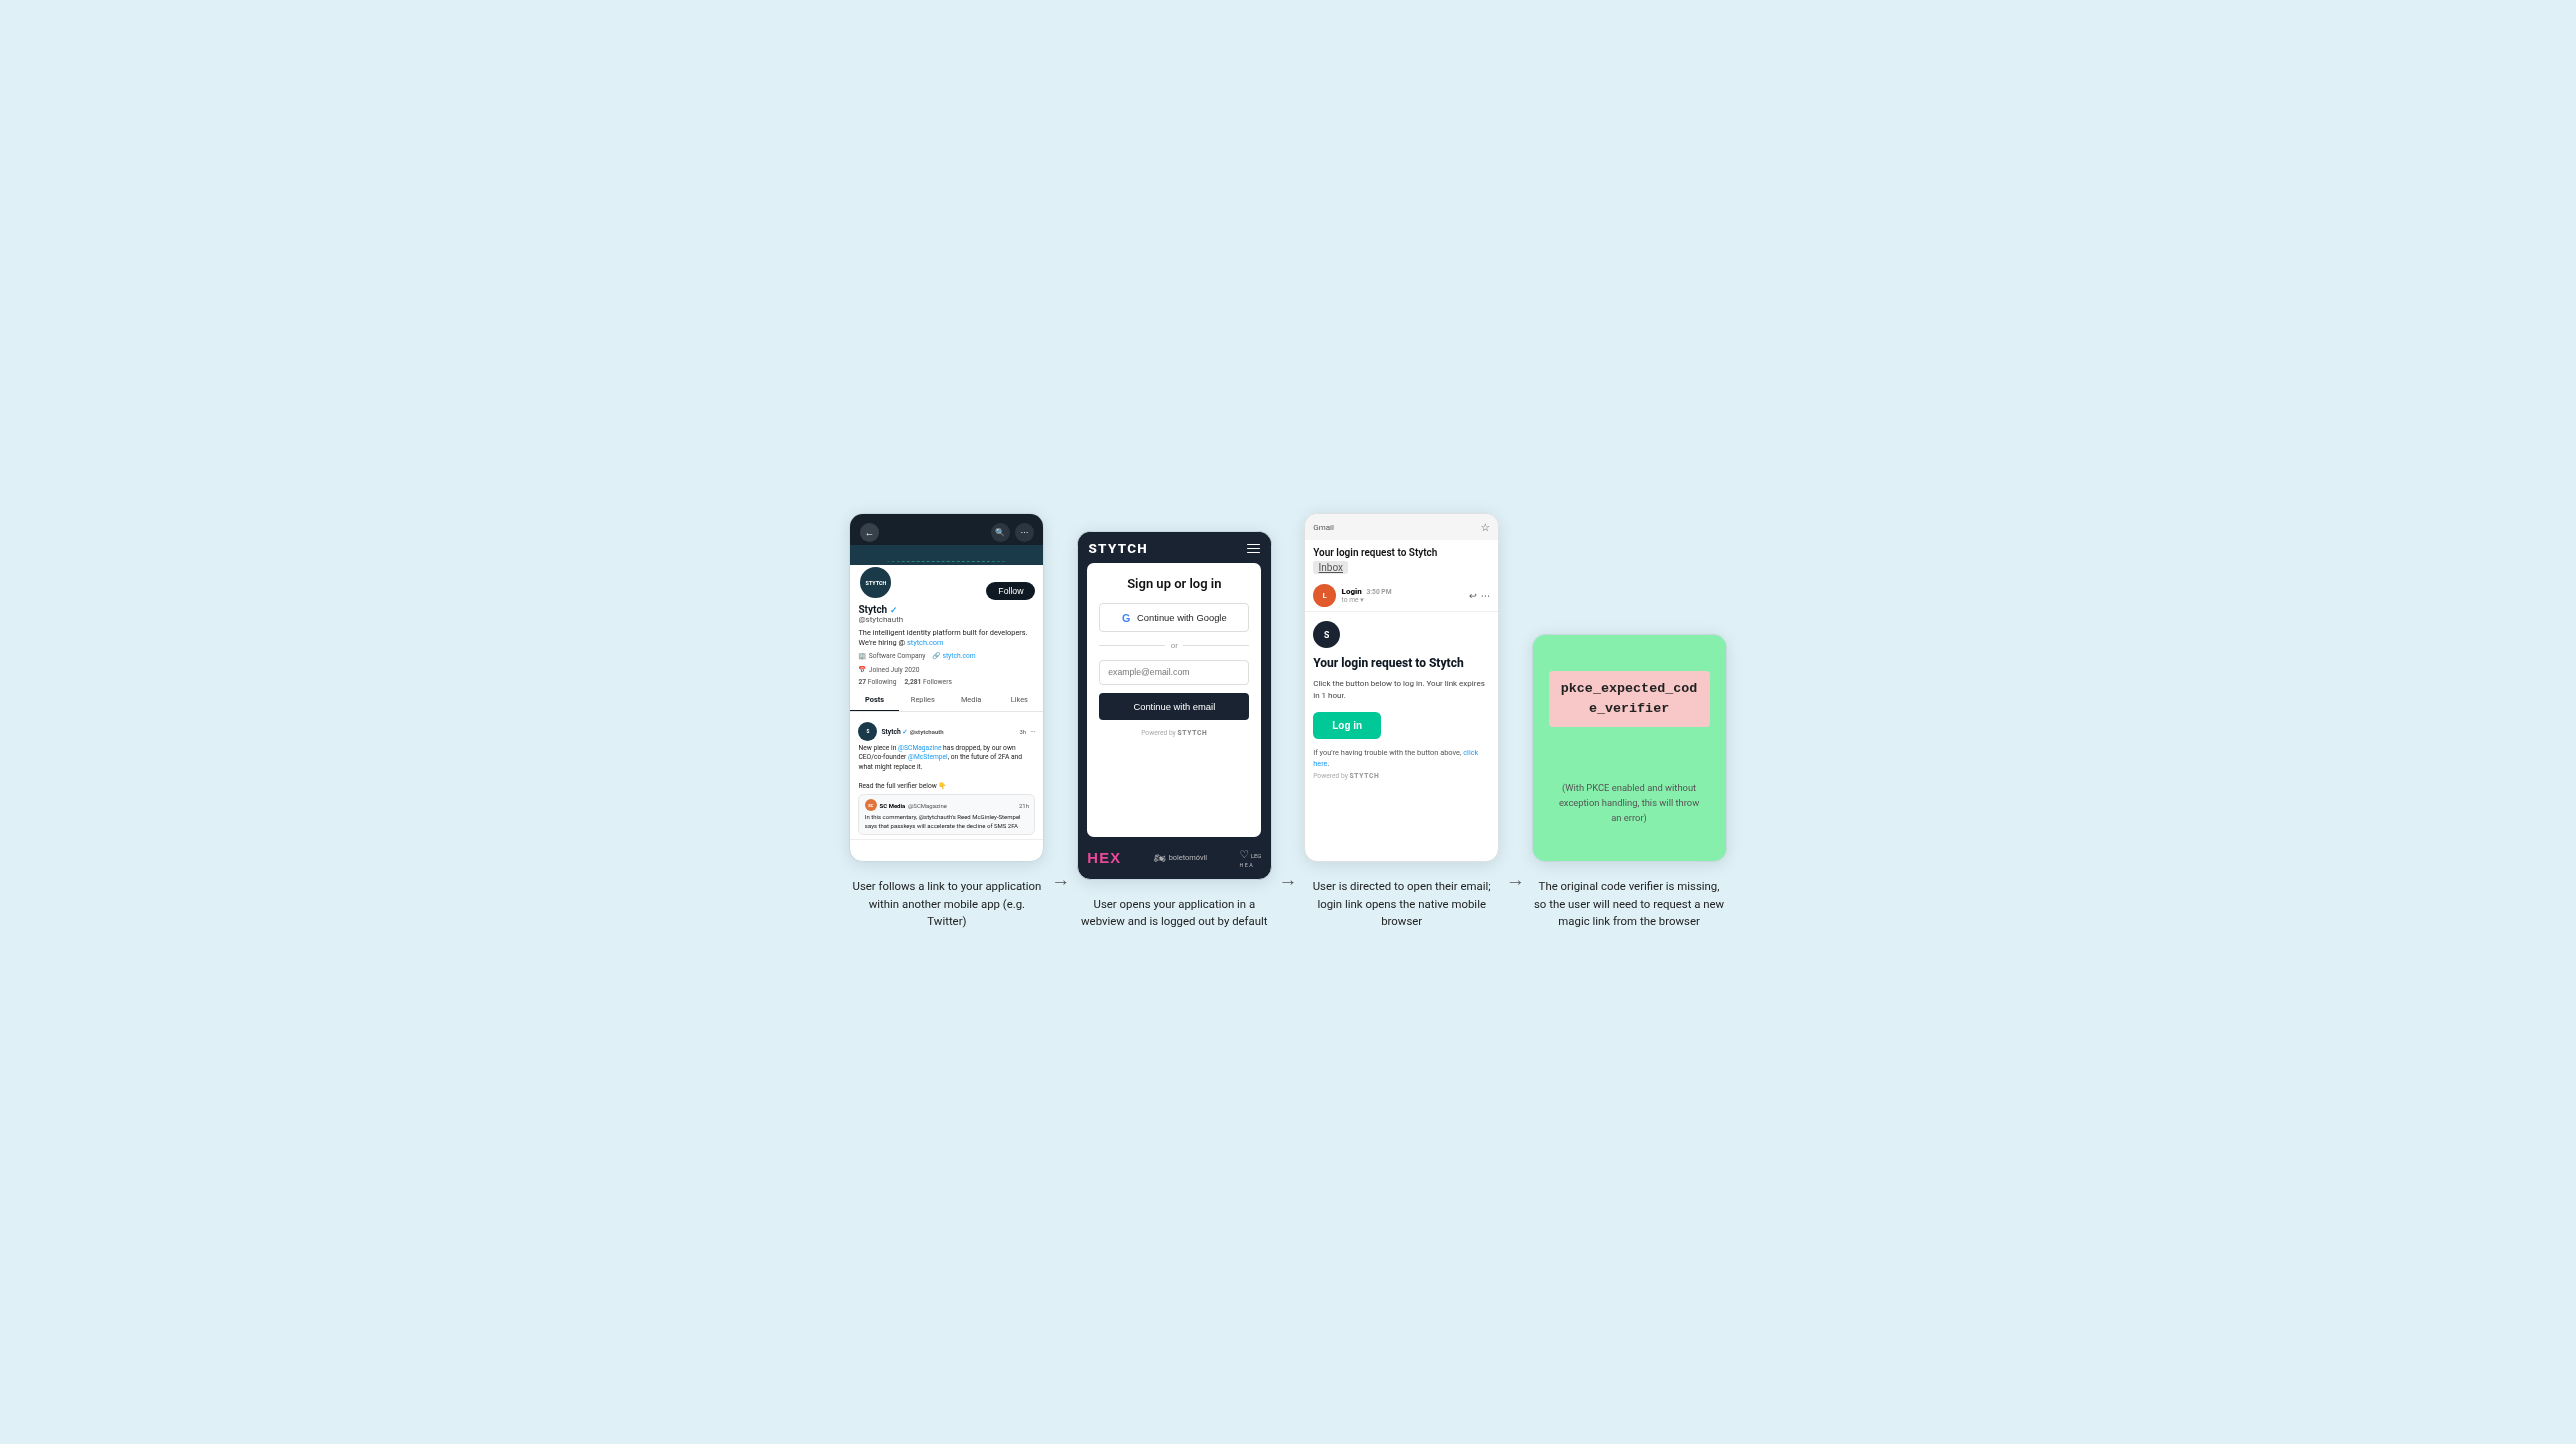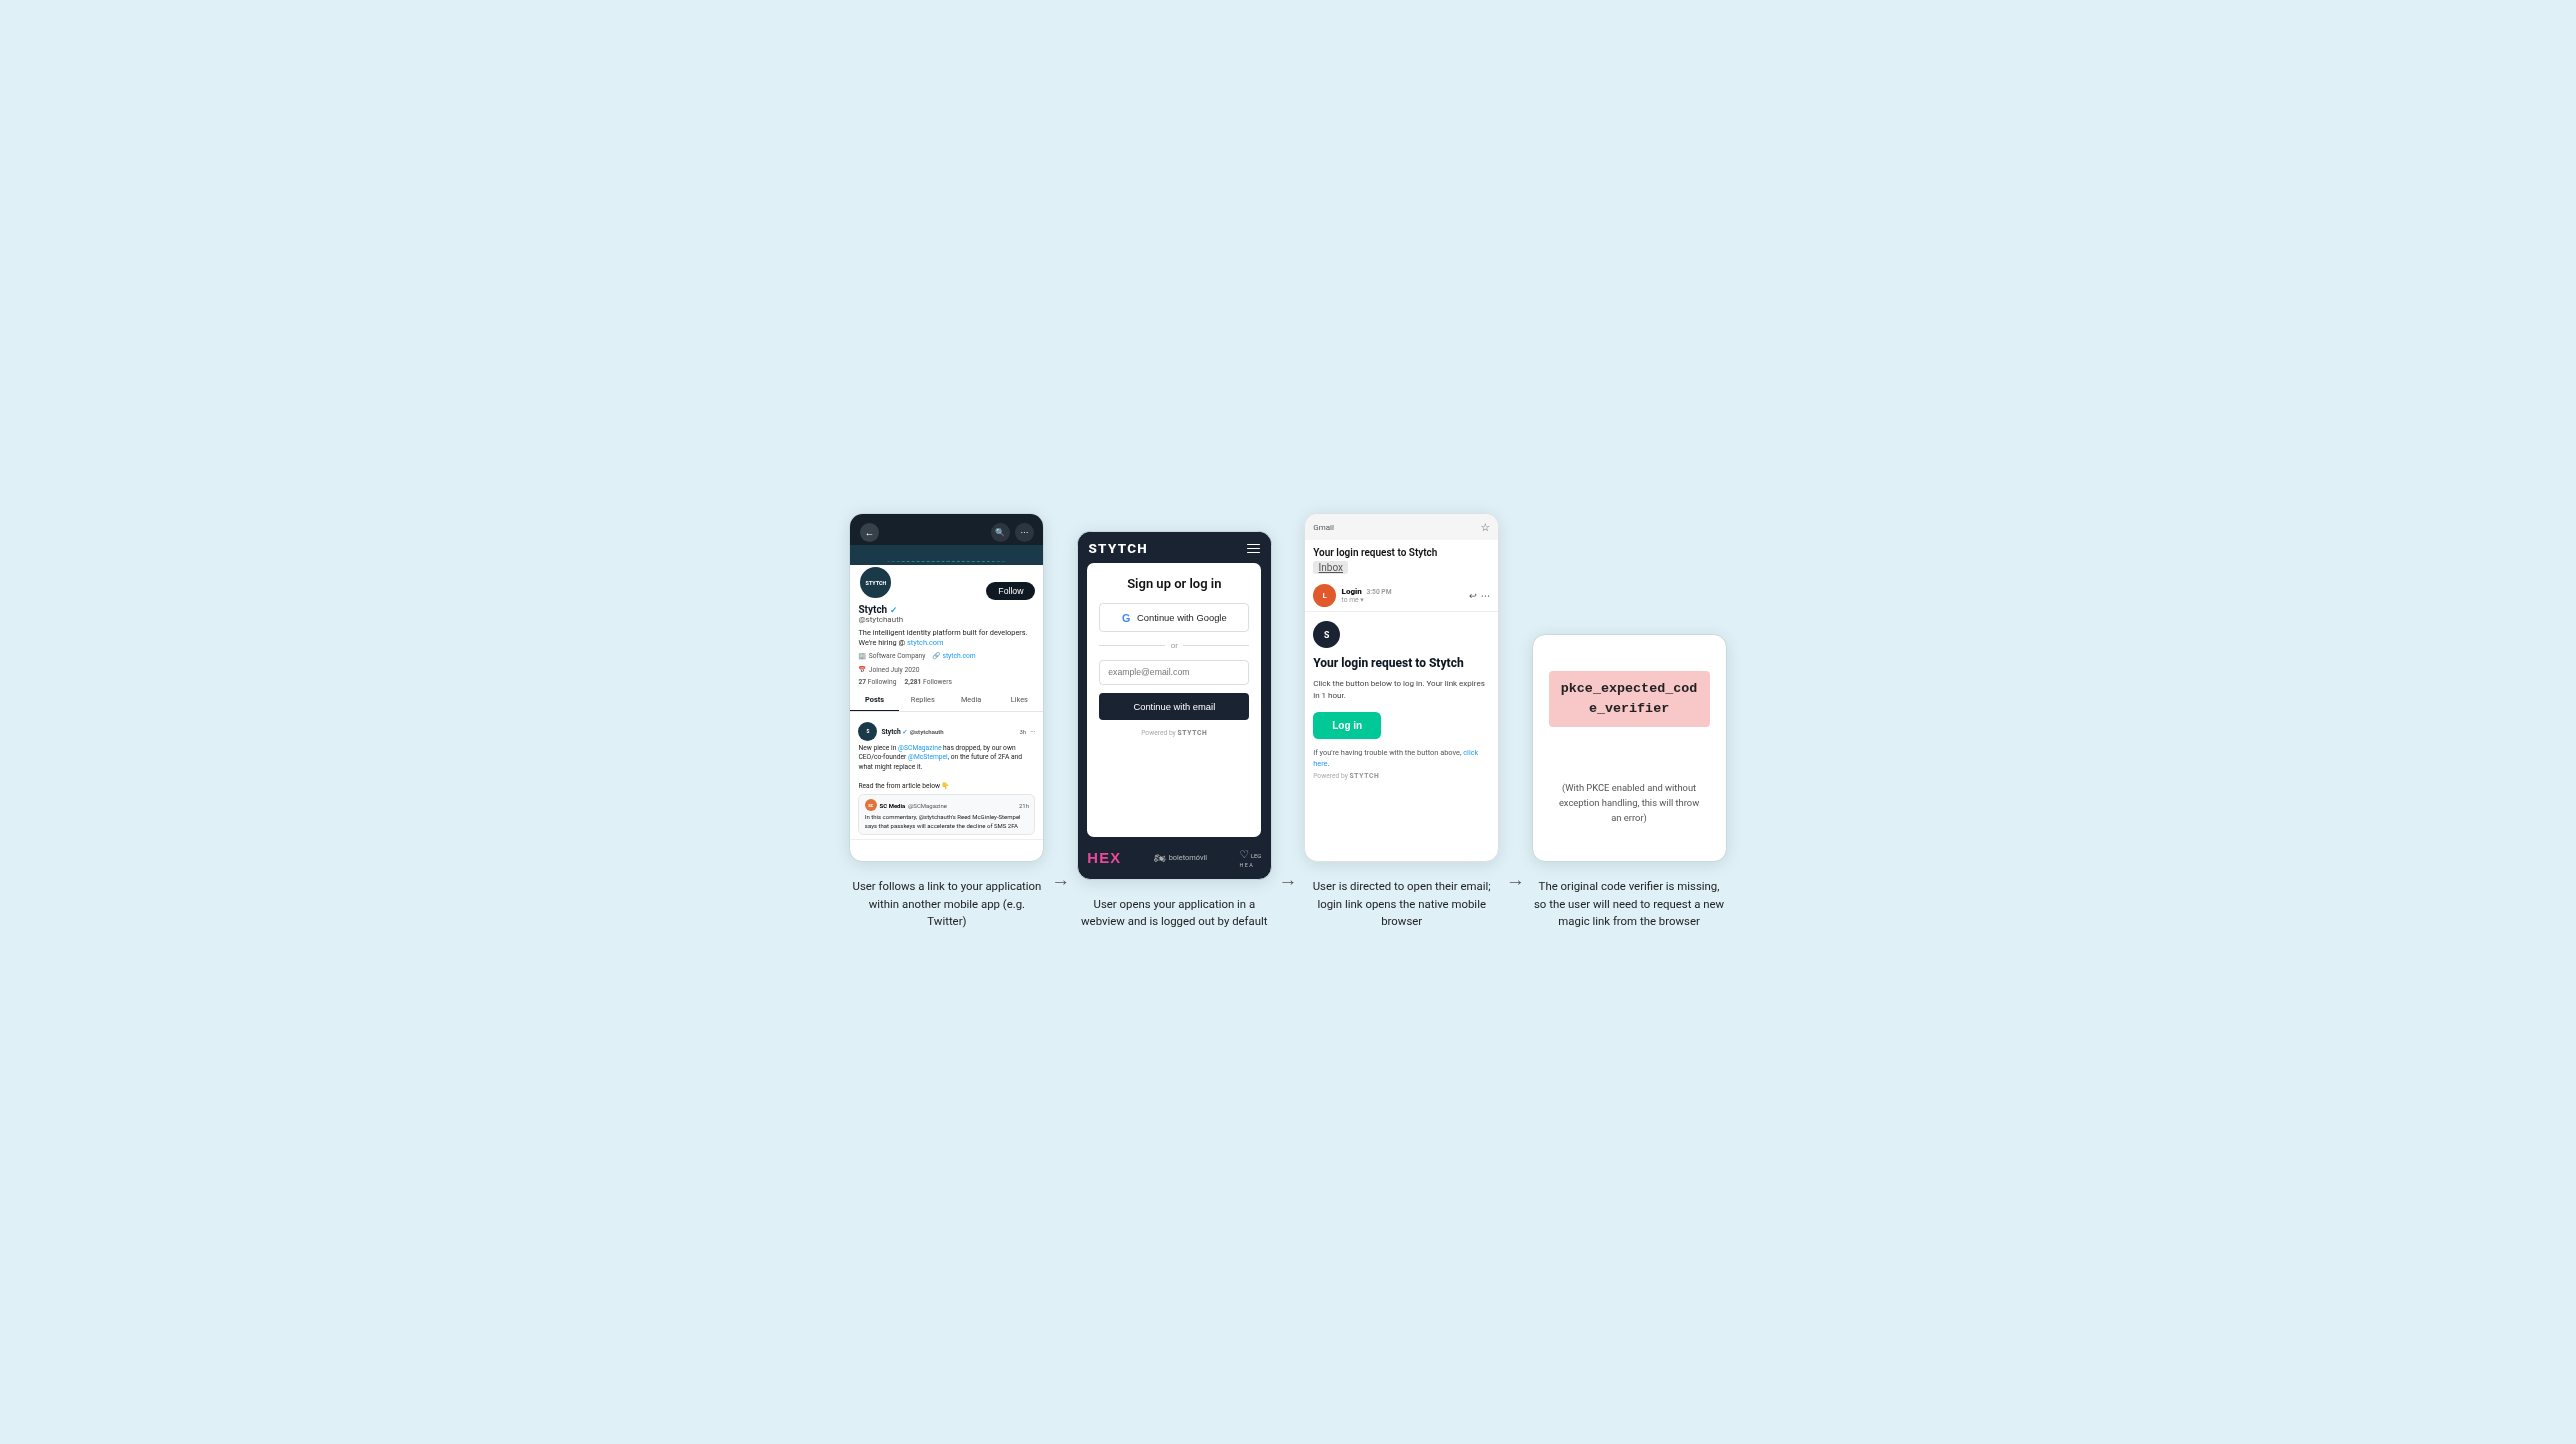--- a/index.html
+++ b/index.html
@@ -427,21 +427,21 @@
     .email-powered {
       font-size: 6.7px;
       color: #aaa;
     }
     .email-powered strong {
       font-weight: 800; letter-spacing: 0.7px; color: #999;
     }
 
     
     .code-card {
-      background: #ffffff;
+      background: #86efac;
       display: flex;
       flex-direction: column;
       align-items: center;
       justify-content: center;
       padding: 24px 16px;
       min-height: 228px;
       gap: 40px;
     }
     .code-highlight {
       background: #f8c8c8;
@@ -530,21 +530,21 @@
                 <div class="tw-post-name">
                   <span>Stytch</span> <span style="color:#1d9bf0;">✓</span> <span class="tw-post-handle">@stytchauth</span>
                 </div>
               </div>
               <span class="tw-post-time">3h</span>
               <span class="tw-post-more">···</span>
             </div>
             <div class="tw-post-body">
               New piece in <a href="#" style="color:#1d9bf0;">@SCMagazine</a> has dropped, by our own CEO/co-founder <a href="#" style="color:#1d9bf0;">@McStempel</a>, on the future of 2FA and what might replace it.
               <br><br>
-              <span>Read the from article below 👇</span>
+              <span>Read the full verifier below 👇</span>
             </div>
             <div class="tw-sub-post">
               <div class="tw-sub-header">
                 <div class="tw-sub-avatar">SC</div>
                 <strong style="font-size:6px;">SC Media</strong>
                 <span style="font-size:6px;color:#555;">@SCMagazine</span>
                 <span style="font-size:6px;color:#555;margin-left:auto;">21h</span>
               </div>
               <div style="font-size:6px;color:#222;line-height:1.4;">In this commentary, @stytchauth's Reed McGinley-Stempel says that passkeys will accelerate the decline of SMS 2FA</div>
             </div>

